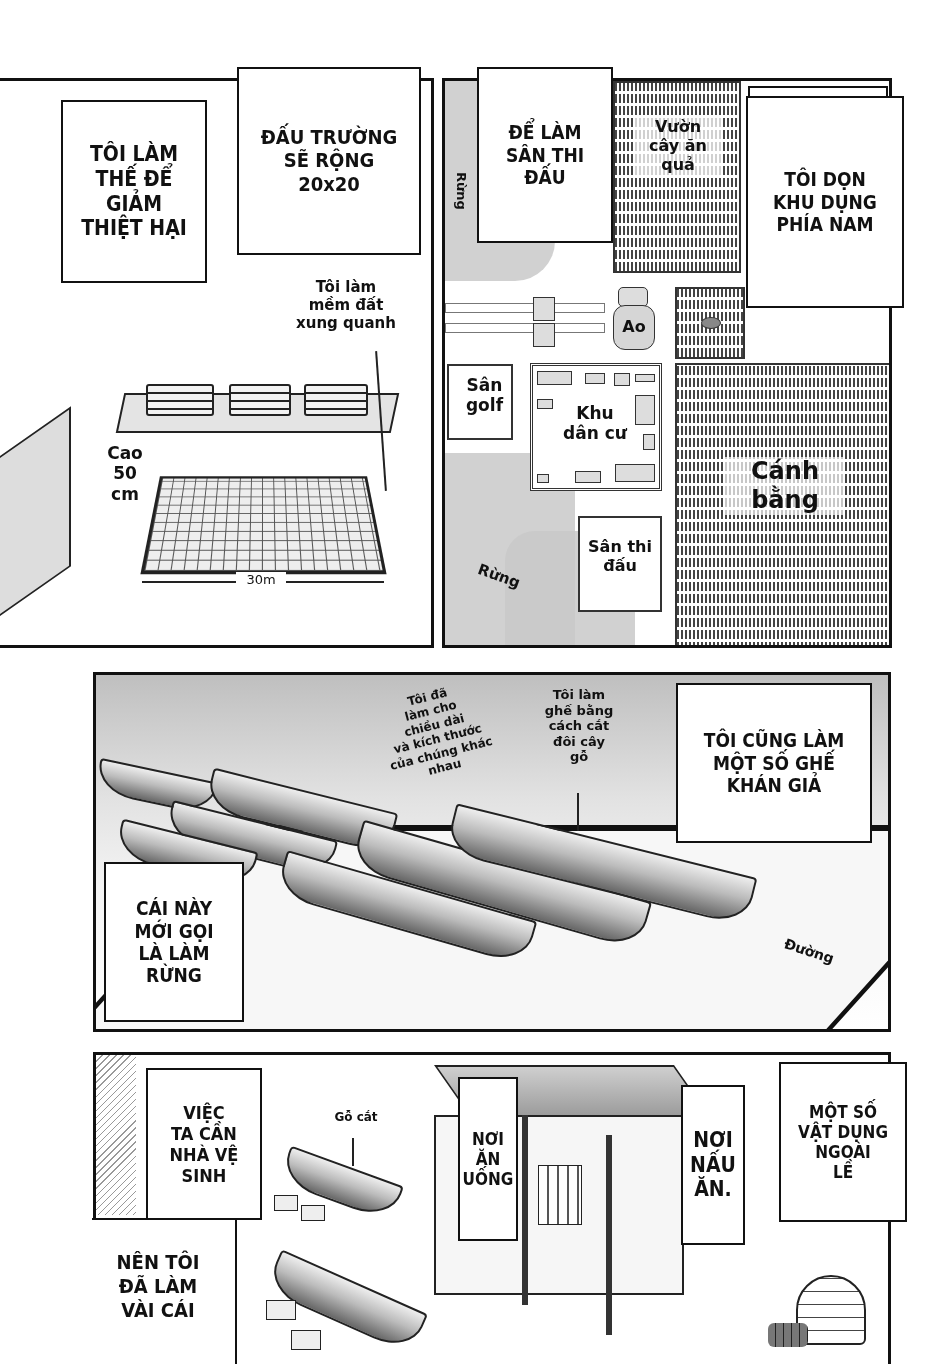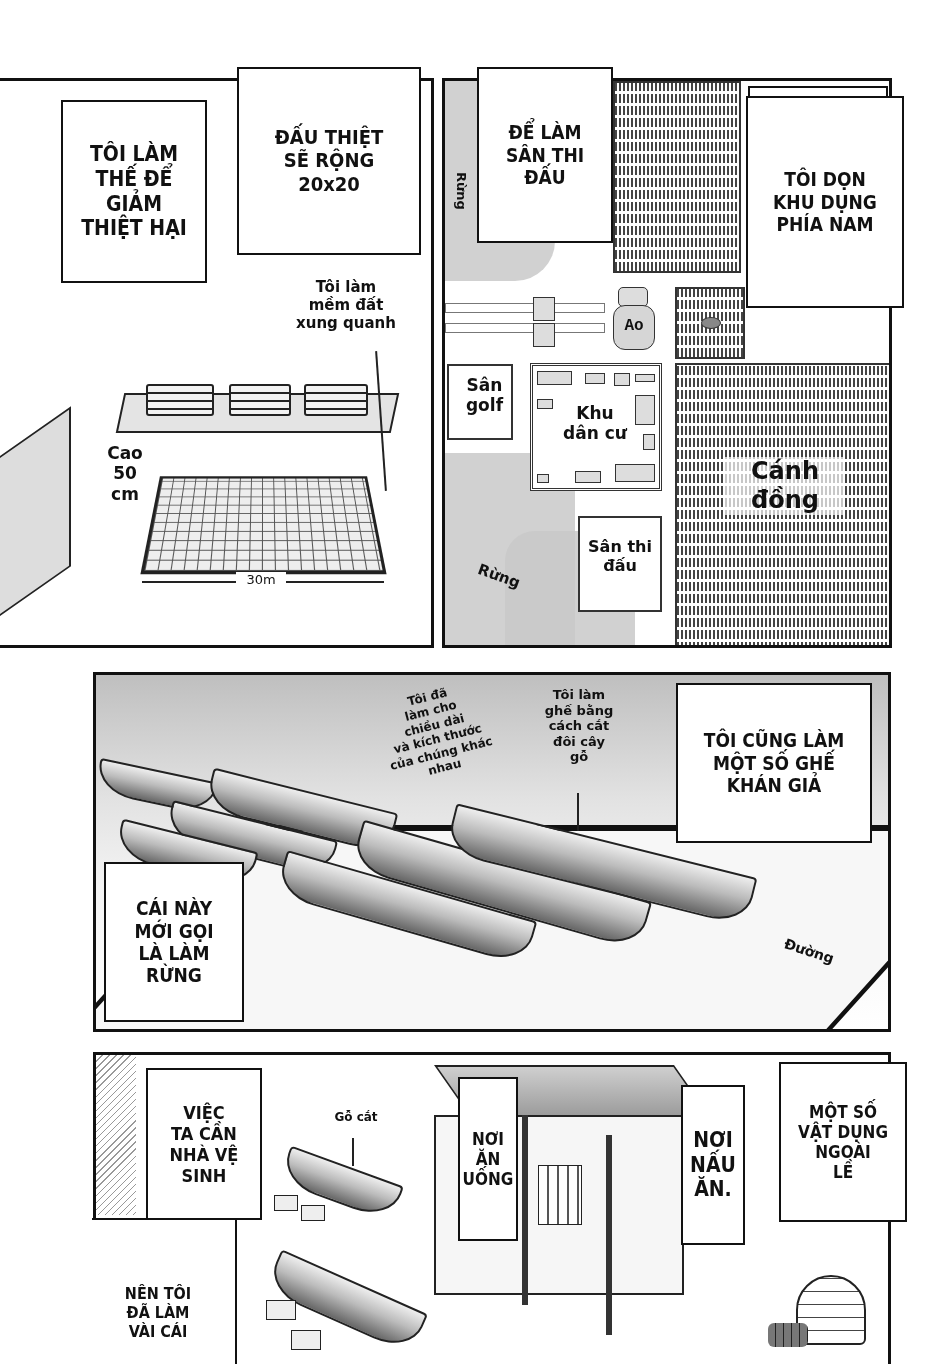--- a/index.html
+++ b/index.html
@@ -46,21 +46,21 @@
 cm</div>
   <div class="lbl pre" style="left:290px;top:197px;width:120px;font-size:15px;">Tôi làm
 mềm đất
 xung quanh</div>
 </div>
 
 <div class="box pre caps" style="left:61px;top:100px;width:146px;height:183px;font-size:21px;">TÔI LÀM
 THẾ ĐỂ
 GIẢM
 THIỆT HẠI</div>
-<div class="box pre caps" style="left:237px;top:67px;width:184px;height:188px;font-size:20px;">ĐẤU THIỆT
+<div class="box pre caps" style="left:237px;top:67px;width:184px;height:188px;font-size:20px;">ĐẤU TRƯỜNG
 SẼ RỘNG
 20x20</div>
 
 <div class="panel" style="left:442px;top:78px;width:450px;height:570px;">
 
   <div class="forest" style="left:0;top:0;width:110px;height:200px;border-radius:0 0 40px 0;"></div>
 
   <div class="forest" style="left:0;top:372px;width:130px;height:200px;border-radius:0 30px 0 0;"></div>
   <div class="forest" style="left:60px;top:450px;width:130px;height:120px;border-radius:30px 0 0 0;"></div>
 
@@ -89,27 +89,30 @@
   <div class="bld" style="left:198px;top:353px;width:12px;height:16px;"></div>
   <div class="bld" style="left:92px;top:393px;width:12px;height:9px;"></div>
   <div class="bld" style="left:130px;top:390px;width:26px;height:12px;"></div>
   <div class="bld" style="left:170px;top:383px;width:40px;height:18px;"></div>
 
   <div class="abs" style="left:2px;top:283px;width:66px;height:76px;border:2px solid #333;background:#fff;"></div>
 
   <div class="abs" style="left:133px;top:435px;width:84px;height:96px;border:2px solid #333;background:#fff;z-index:3;"></div>
 
   <div class="lbl" style="left:-4px;top:102px;width:40px;font-size:13px;transform:rotate(90deg);">Rừng</div>
-  <div class="lbl" style="left:168px;top:236px;width:42px;font-size:16px;font-family:Liberation Mono, monospace;">Ao</div>
+  <div class="lbl pre" style="left:188px;top:36px;width:90px;font-size:16px;background:rgba(255,255,255,.75);">Vườn
+cây ăn
+quả</div>
+  <div class="lbl" style="left:168px;top:236px;width:42px;font-size:16px;">Ao</div>
   <div class="lbl pre" style="left:2px;top:294px;width:75px;font-size:17px;">Sân
 golf</div>
   <div class="lbl pre" style="left:110px;top:322px;width:80px;font-size:17px;">Khu
 dân cư</div>
   <div class="lbl pre" style="left:280px;top:376px;width:120px;font-size:24px;background:rgba(255,255,255,.7);">Cánh
-đồng</div>
+bằng</div>
   <div class="lbl pre" style="left:133px;top:456px;width:84px;font-size:16px;">Sân thi
 đấu</div>
   <div class="lbl" style="left:24px;top:486px;width:60px;font-size:15px;transform:rotate(20deg);">Rừng</div>
 </div>
 
 <div class="box pre caps" style="left:477px;top:67px;width:136px;height:176px;font-size:19px;">ĐỂ LÀM
 SÂN THI
 ĐẤU</div>
 <div class="abs" style="left:748px;top:86px;width:140px;height:30px;border:2px solid #111;background:#fff;z-index:4;"></div>
 <div class="box pre caps" style="left:746px;top:96px;width:158px;height:212px;font-size:19px;">TÔI DỌN
@@ -175,21 +178,21 @@
   <div class="abs" style="left:672px;top:268px;width:40px;height:24px;background:repeating-linear-gradient(90deg,#777 0 7px,#222 7px 8px);border-radius:6px;"></div>
 
   <div class="lbl" style="left:230px;top:55px;width:60px;font-size:12px;">Gỗ cắt</div>
 </div>
 
 <div class="box pre caps" style="left:146px;top:1068px;width:116px;height:152px;font-size:18px;">VIỆC
 TA CẦN
 NHÀ VỆ
 SINH</div>
 <div class="abs" style="left:92px;top:1218px;width:145px;height:150px;background:#fff;border-right:2px solid #111;border-top:2px solid #111;z-index:5;"></div>
-<div class="lbl pre caps" style="left:92px;top:1284px;width:132px;font-size:16px;z-index:6;">NÊN TÔI
+<div class="lbl pre caps" style="left:92px;top:1250px;width:132px;font-size:20px;z-index:6;">NÊN TÔI
 ĐÃ LÀM
 VÀI CÁI</div>
 <div class="box pre caps" style="left:458px;top:1077px;width:60px;height:164px;font-size:17px;">NƠI
 ĂN
 UỐNG</div>
 <div class="box pre caps" style="left:681px;top:1085px;width:64px;height:160px;font-size:21px;">NƠI
 NẤU
 ĂN.</div>
 <div class="box pre caps" style="left:779px;top:1062px;width:128px;height:160px;font-size:17px;">MỘT SỐ
 VẬT DỤNG

